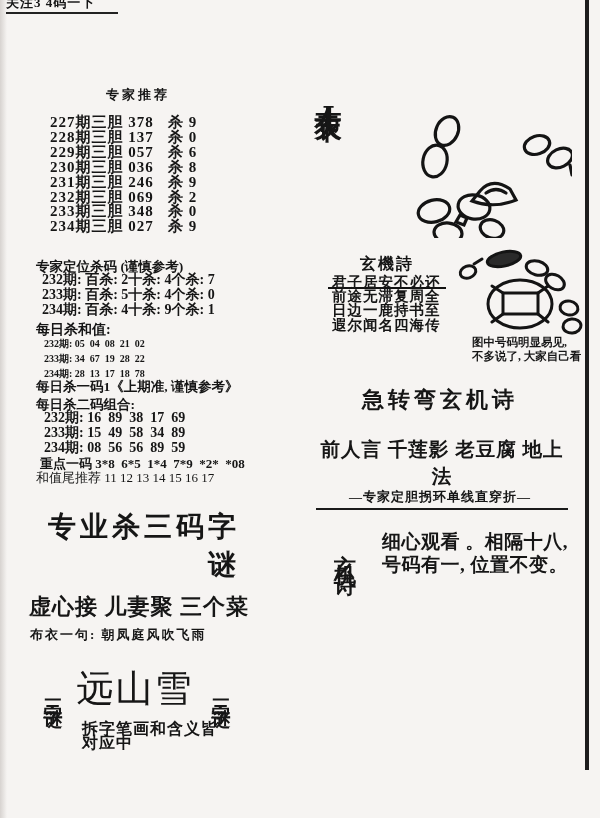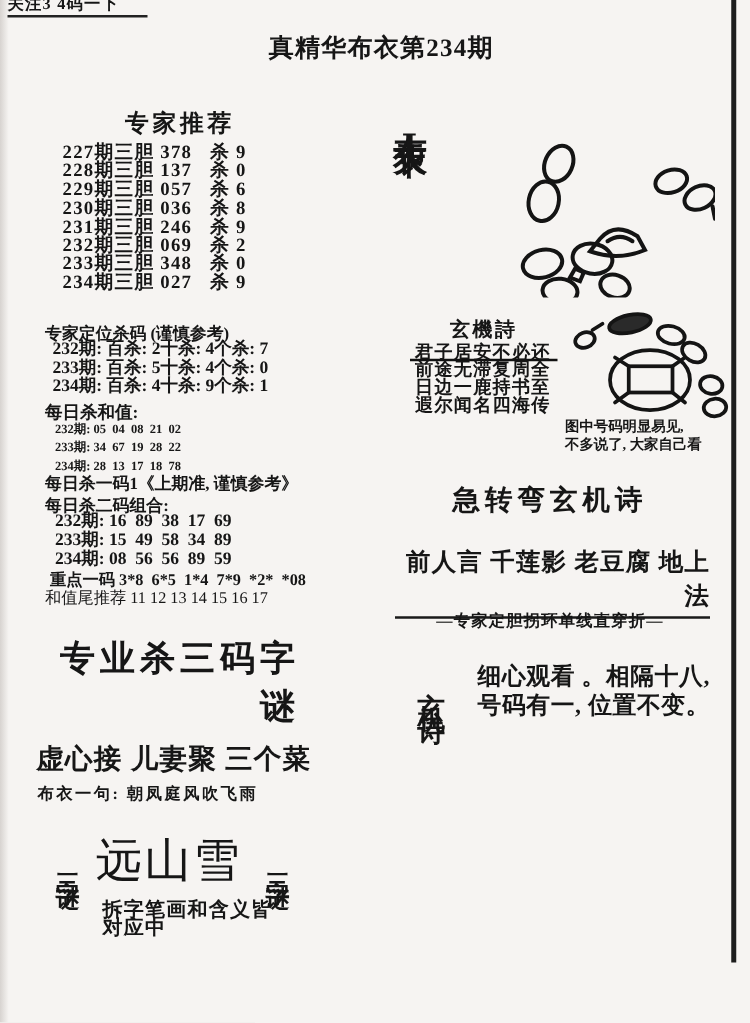--- a/index.html
+++ b/index.html
@@ -7,21 +7,21 @@
   #page{position:relative;width:600px;height:818px;background:#f6f4f2;overflow:hidden;color:#161616;}
   .abs{position:absolute;}
   .pre{white-space:pre;}
   
   #edge-left{left:0;top:0;width:7px;height:818px;background:linear-gradient(90deg,#d7d3d0,rgba(246,244,242,0));}
   #edge-right{left:585px;top:0;width:4px;height:770px;background:#1d1d1d;}
   
   #corner-note{left:6px;top:-6px;width:112px;height:18px;overflow:hidden;font-size:13px;font-weight:bold;border-bottom:2px solid #222;letter-spacing:1px;}
   #main-title{left:190px;top:25px;width:230px;text-align:center;font-size:20px;font-weight:bold;letter-spacing:1px;}
   
-  #expert-header{left:88px;top:86px;width:100px;font-size:19px;font-weight:bold;letter-spacing:3px;text-align:right;}
+  #expert-header{left:88px;top:86px;width:100px;font-size:13px;font-weight:bold;letter-spacing:3px;text-align:center;}
   #expert-rows{left:50px;top:115px;font-size:15px;font-weight:bold;line-height:14.9px;letter-spacing:1px;}
   #poskill-header{left:36px;top:258px;font-size:13.5px;font-weight:bold;}
   #poskill-rows{left:42px;top:272px;font-size:14px;font-weight:bold;line-height:15px;}
   #sumkill-header{left:36px;top:321px;font-size:14px;font-weight:bold;}
   #sumkill-rows{left:44px;top:336px;font-size:10px;font-weight:bold;line-height:15px;}
   #one-kill{left:36px;top:378px;font-size:13.5px;font-weight:bold;}
   #twokill-header{left:36px;top:396px;font-size:13.5px;font-weight:bold;}
   #twokill-rows{left:44px;top:410px;font-size:14px;font-weight:bold;line-height:15px;}
   #key-one{left:40px;top:455px;font-size:13px;font-weight:bold;}
   #sum-tail{left:36px;top:469px;font-size:13px;font-weight:normal;}
@@ -31,37 +31,36 @@
   
   .vlabel{writing-mode:vertical-rl;text-orientation:upright;font-size:19px;font-weight:bold;letter-spacing:5px;}
   #szm-left{left:40px;top:684px;}
   #szm-right{left:208px;top:684px;}
   #szm-big{left:70px;top:664px;width:130px;text-align:center;font-size:37px;letter-spacing:2px;}
   #szm-note{left:82px;top:722px;font-size:16px;font-weight:bold;line-height:14px;letter-spacing:1px;}
   
   #banner{left:310px;top:86px;writing-mode:vertical-rl;text-orientation:upright;font-size:27px;font-weight:bold;letter-spacing:4px;}
   #xuanji-header{left:328px;top:254px;width:118px;text-align:center;font-size:16px;font-weight:bold;letter-spacing:2px;border-bottom:2px solid #111;padding-bottom:12px;}
   #xuanji-poem{left:332px;top:275px;font-size:14.5px;font-weight:bold;line-height:14.2px;letter-spacing:1px;text-align:right;}
-  #gem-caption{left:452px;top:335px;font-size:11.5px;font-weight:bold;line-height:14px;}
+  #gem-caption{left:472px;top:335px;font-size:11.5px;font-weight:bold;line-height:14px;}
   #turn-header{left:320px;top:385px;width:240px;text-align:center;font-size:22px;font-weight:bold;letter-spacing:4px;}
-  #turn-line{left:316px;top:436px;width:252px;text-align:right;font-size:19.5px;font-weight:bold;border-bottom:2px solid #1a1a1a;padding-bottom:3px;letter-spacing:1px;}
+  #turn-line{left:316px;top:436px;width:252px;text-align:center;font-size:19.5px;font-weight:bold;border-bottom:2px solid #1a1a1a;padding-bottom:18px;letter-spacing:1px;}
   #turn-divider{left:330px;top:488px;width:220px;text-align:center;font-size:13px;font-weight:bold;letter-spacing:1px;}
   #xjs-vertical{left:330px;top:536px;writing-mode:vertical-rl;text-orientation:upright;font-size:22px;font-weight:bold;letter-spacing:10px;}
   #hint-text{left:382px;top:530px;font-size:19px;font-weight:bold;line-height:23px;letter-spacing:0.5px;}
   svg{display:block;}
 </style>
 </head>
 <body>
 
 <div id="page">
   <div id="edge-left" class="abs"></div>
   <div id="edge-right" class="abs"></div>
 
   <div id="corner-note" class="abs">关注3 4码一下</div>
-  <div id="main-title" class="abs">真精华布衣第234期</div>
 
   <div id="expert-header" class="abs">专家推荐</div>
   <div id="expert-rows" class="abs">
     <div class="pre">227期三胆 378   杀 9</div>
     <div class="pre">228期三胆 137   杀 0</div>
     <div class="pre">229期三胆 057   杀 6</div>
     <div class="pre">230期三胆 036   杀 8</div>
     <div class="pre">231期三胆 246   杀 9</div>
     <div class="pre">232期三胆 069   杀 2</div>
     <div class="pre">233期三胆 348   杀 0</div>

